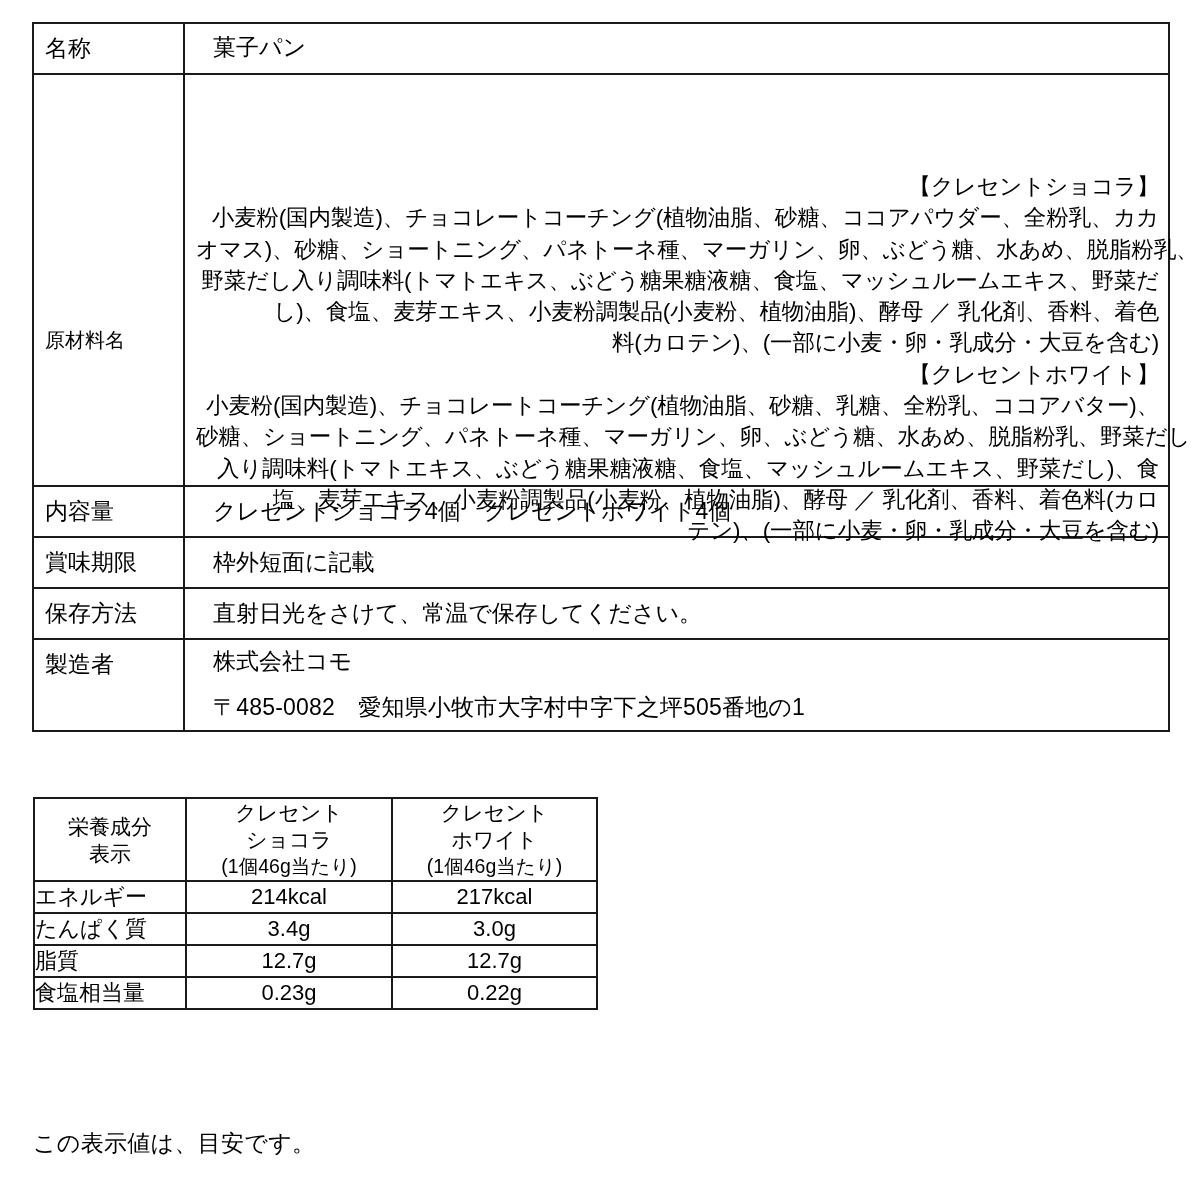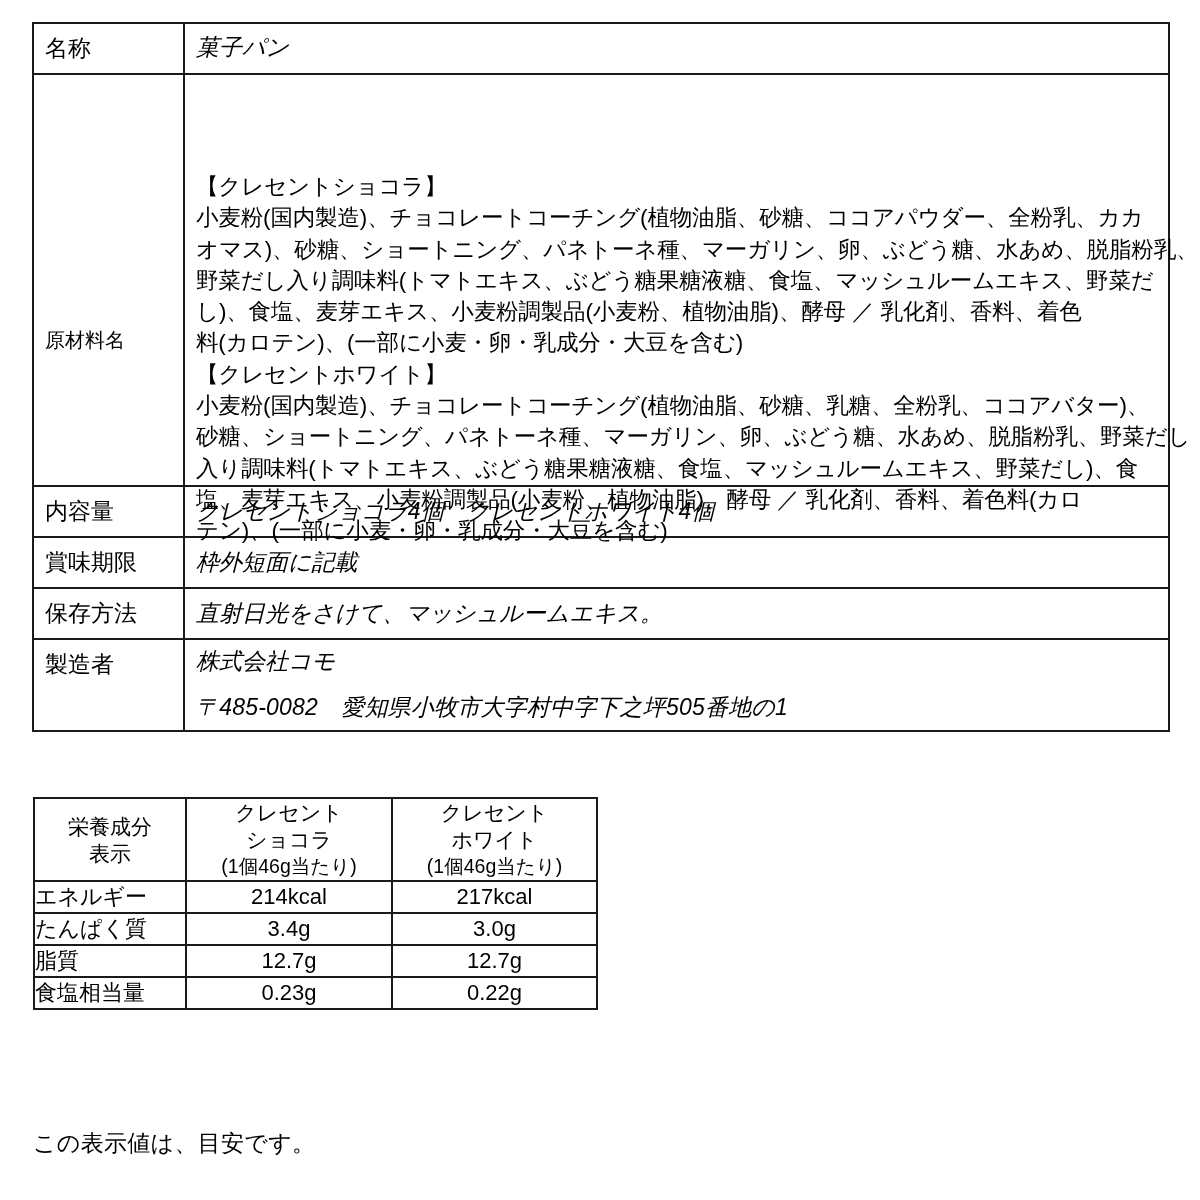--- a/index.html
+++ b/index.html
@@ -36,24 +36,23 @@
   }
   .label-table td {
     border: 2px solid #1a1a1a;
     padding: 0;
     vertical-align: top;
   }
   .col-label  { width: 151px; }
   .col-value  { width: 985px; }
 
   .cell-pad {
-    padding: 7px 10px 7px 11px;
+    padding: 7px 10px 7px 28px;
     font-size: 23px;
     line-height: 1.42;
-    font-style: italic;
   }
   .cell-label {
     font-size: 23px;
     padding: 9px 10px 9px 11px;
     white-space: nowrap;
   }
 
   
   .ing-cell {
     height: 410px;
@@ -64,20 +63,21 @@
     position: absolute;
     top: 96px;
     left: 0;
     right: 0;
   }
   .ing-line {
     font-size: 22.5px;
     line-height: 31.3px;
     white-space: pre;
     letter-spacing: -0.15px;
+    text-align: right;
   }
 
   .label-mid {
     position: absolute;
     top: 252px;
     left: 11px;
     font-size: 20px;
   }
 
   .row-onel .cell-pad { padding-top: 8px; padding-bottom: 8px; }
@@ -201,21 +201,21 @@
         <td>
           <div class="cell-pad">枠外短面に記載</div>
         </td>
       </tr>
 
       <tr class="row-onel">
         <td>
           <div class="cell-label">保存方法</div>
         </td>
         <td>
-          <div class="cell-pad">直射日光をさけて、マッシュルームエキス。</div>
+          <div class="cell-pad">直射日光をさけて、常温で保存してください。</div>
         </td>
       </tr>
 
       <tr>
         <td>
           <div class="cell-label">製造者</div>
         </td>
         <td>
           <div class="cell-pad">
             <div class="maker-line1">株式会社コモ</div>

